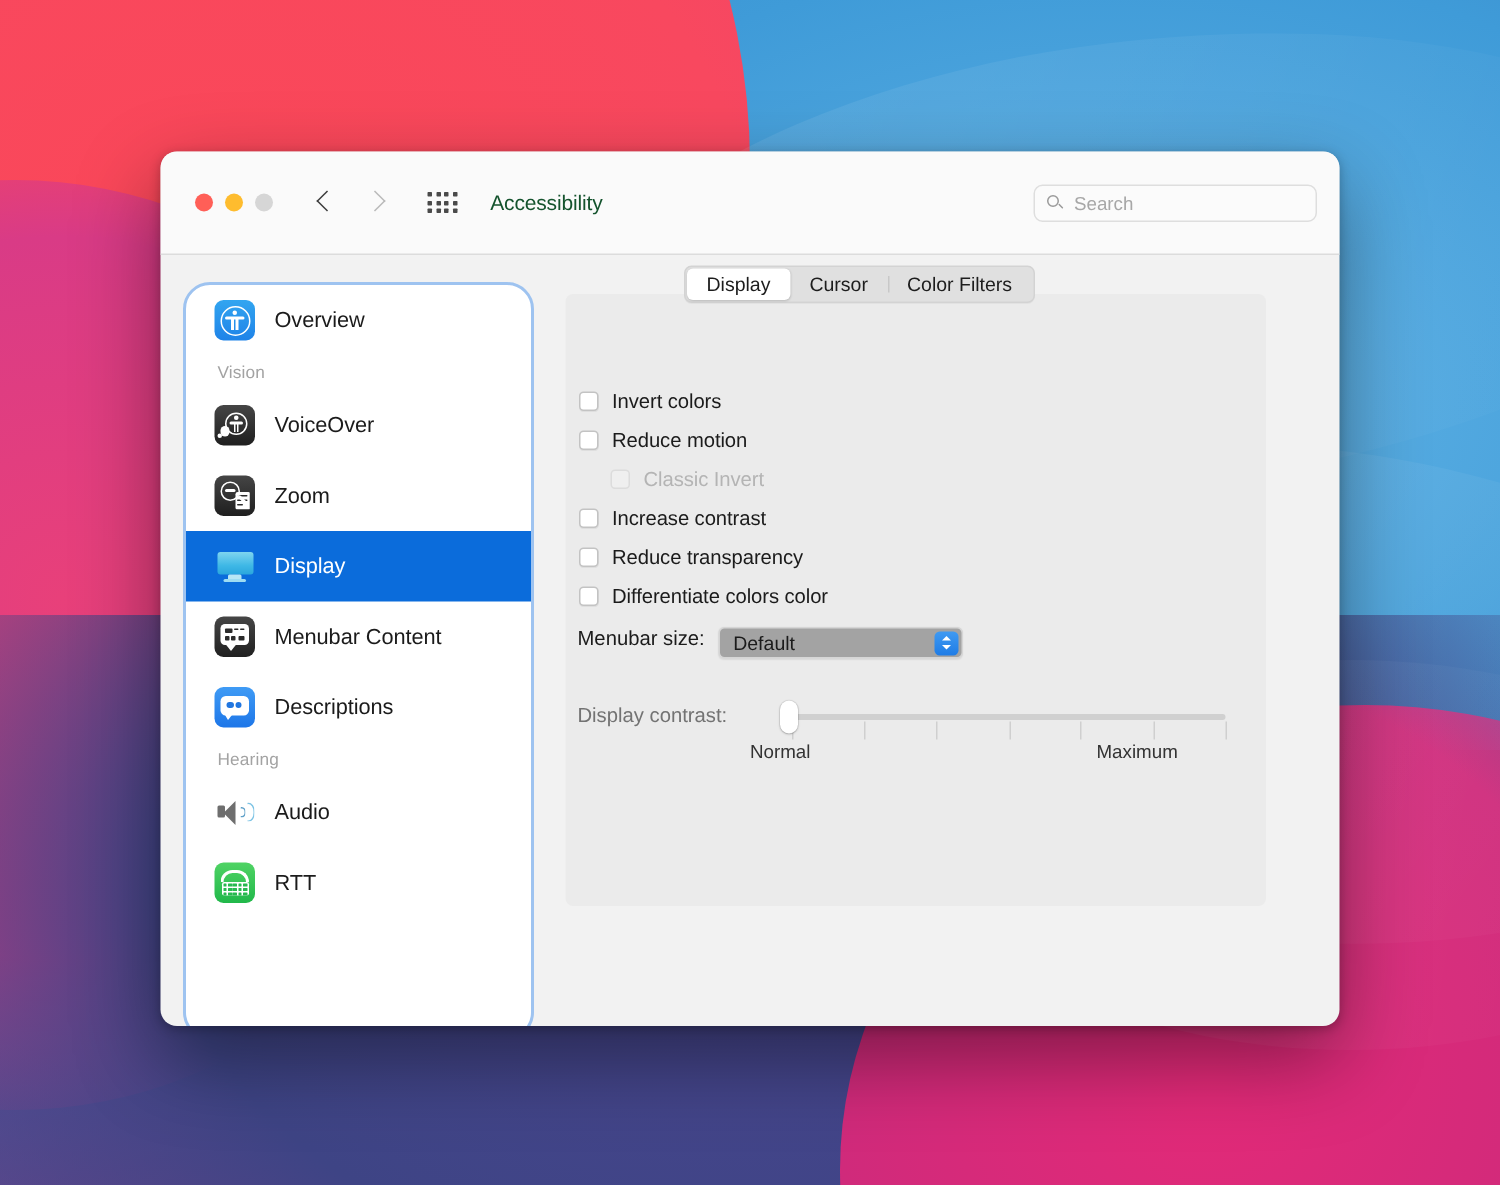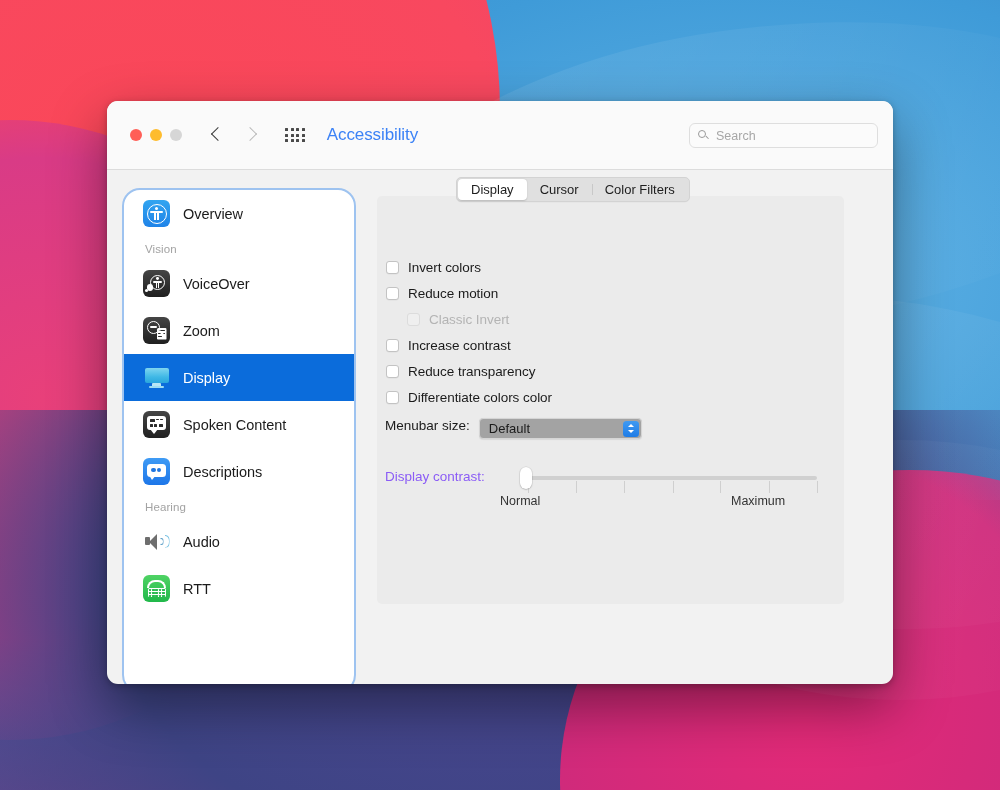--- a/index.html
+++ b/index.html
@@ -119,22 +119,22 @@
     margin-left: 28px;
     display: grid;
     grid-template-columns: repeat(4, 3px);
     grid-template-rows: repeat(3, 3px);
     gap: 2.6px;
   }
   .grid-icon i { background: #4a4a4a; border-radius: 0.5px; display: block; width: 3px; height: 3px; }
 
   #window-title {
     margin-left: 22px;
-    font-size: 17px;
-    color: #3b82f6;
+    font-size: 14px;
+    color: #14532d;
     letter-spacing: -0.1px;
   }
 
   #search-field {
     position: absolute;
     right: 15px;
     top: 22px;
     width: 189px;
     height: 25px;
     background: #fbfbfb;
@@ -360,21 +360,21 @@
     background: linear-gradient(180deg, #3f9af2 0%, #1f7ce6 100%);
     border-radius: 3.5px;
     display: flex; flex-direction: column; align-items: center; justify-content: center; gap: 2.4px;
   }
   #popup-chevrons i { display:block; width: 0; height: 0; }
   #popup-chevrons i.up { border-left: 3.4px solid transparent; border-right: 3.4px solid transparent; border-bottom: 3.6px solid #fff; }
   #popup-chevrons i.dn { border-left: 3.4px solid transparent; border-right: 3.4px solid transparent; border-top: 3.6px solid #fff; }
 
   
   #slider-row { position: absolute; left: 8px; top: 271px; width: 450px; }
-  #slider-label { position: absolute; left: 0; top: 2px; font-size: 13.5px; color: #8b5cf6; }
+  #slider-label { position: absolute; left: 0; top: 2px; font-size: 13.5px; color: #737373; }
   #slider-track-wrap { position: absolute; left: 135px; top: 0px; width: 297px; height: 24px; }
   #slider-track {
     position: absolute; left: 8px; top: 9px; right: 0; height: 4px;
     background: #d0d0d0; border-radius: 2px;
   }
   .tick { position: absolute; top: 5px; width: 1px; height: 12px; background: #cfcfcf; }
   #slider-thumb {
     position: absolute; left: 0px; top: 0px;
     width: 12px; height: 22px;
     background: #ffffff;
@@ -509,21 +509,21 @@
               <span class="tail"></span>
               <span class="bubble">
                   <b></b>
                   <b></b>
                   <b></b>
                   <b></b>
                   <b></b>
                   <b></b>
                 </span>
             </span>
-            <span class="side-label">Spoken Content</span>
+            <span class="side-label">Menubar Content</span>
           </div>
 
           <div class="side-row">
             <span class="ico ico-descriptions">
               <span class="tail"></span>
                 <span class="bubble"></span>
               <span class="dot d1"></span>
                 <span class="dot d2"></span>
             </span>
             <span class="side-label">Descriptions</span>

